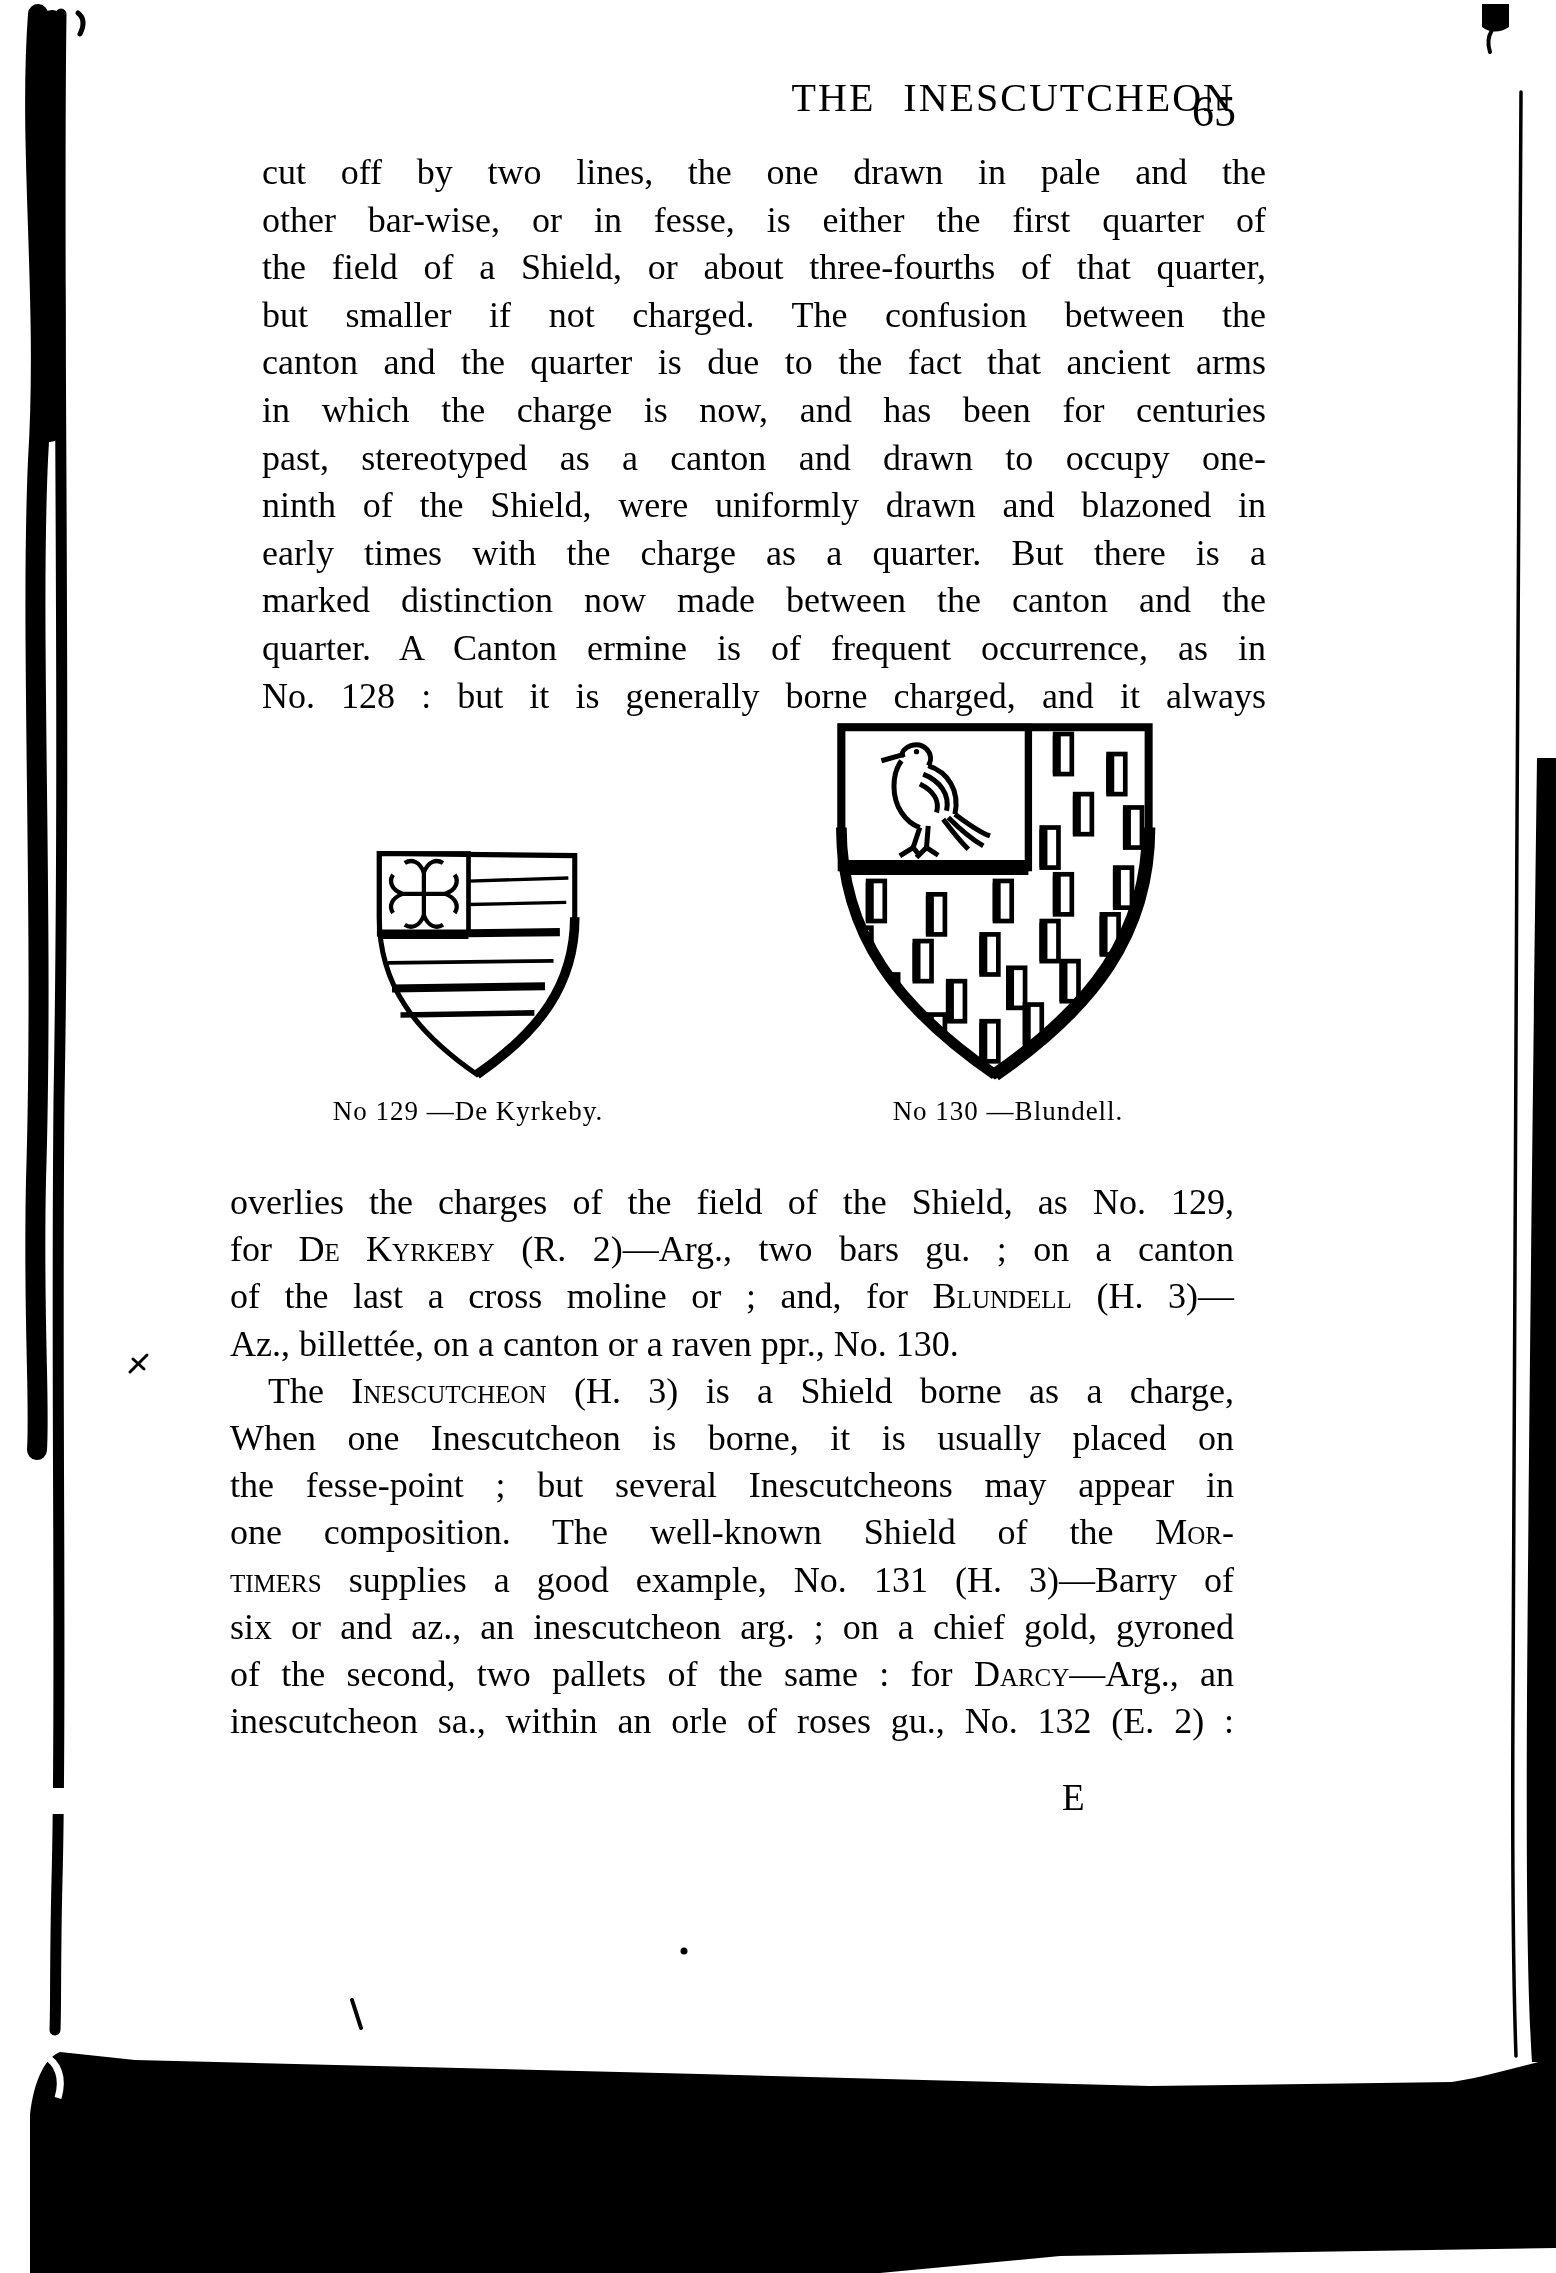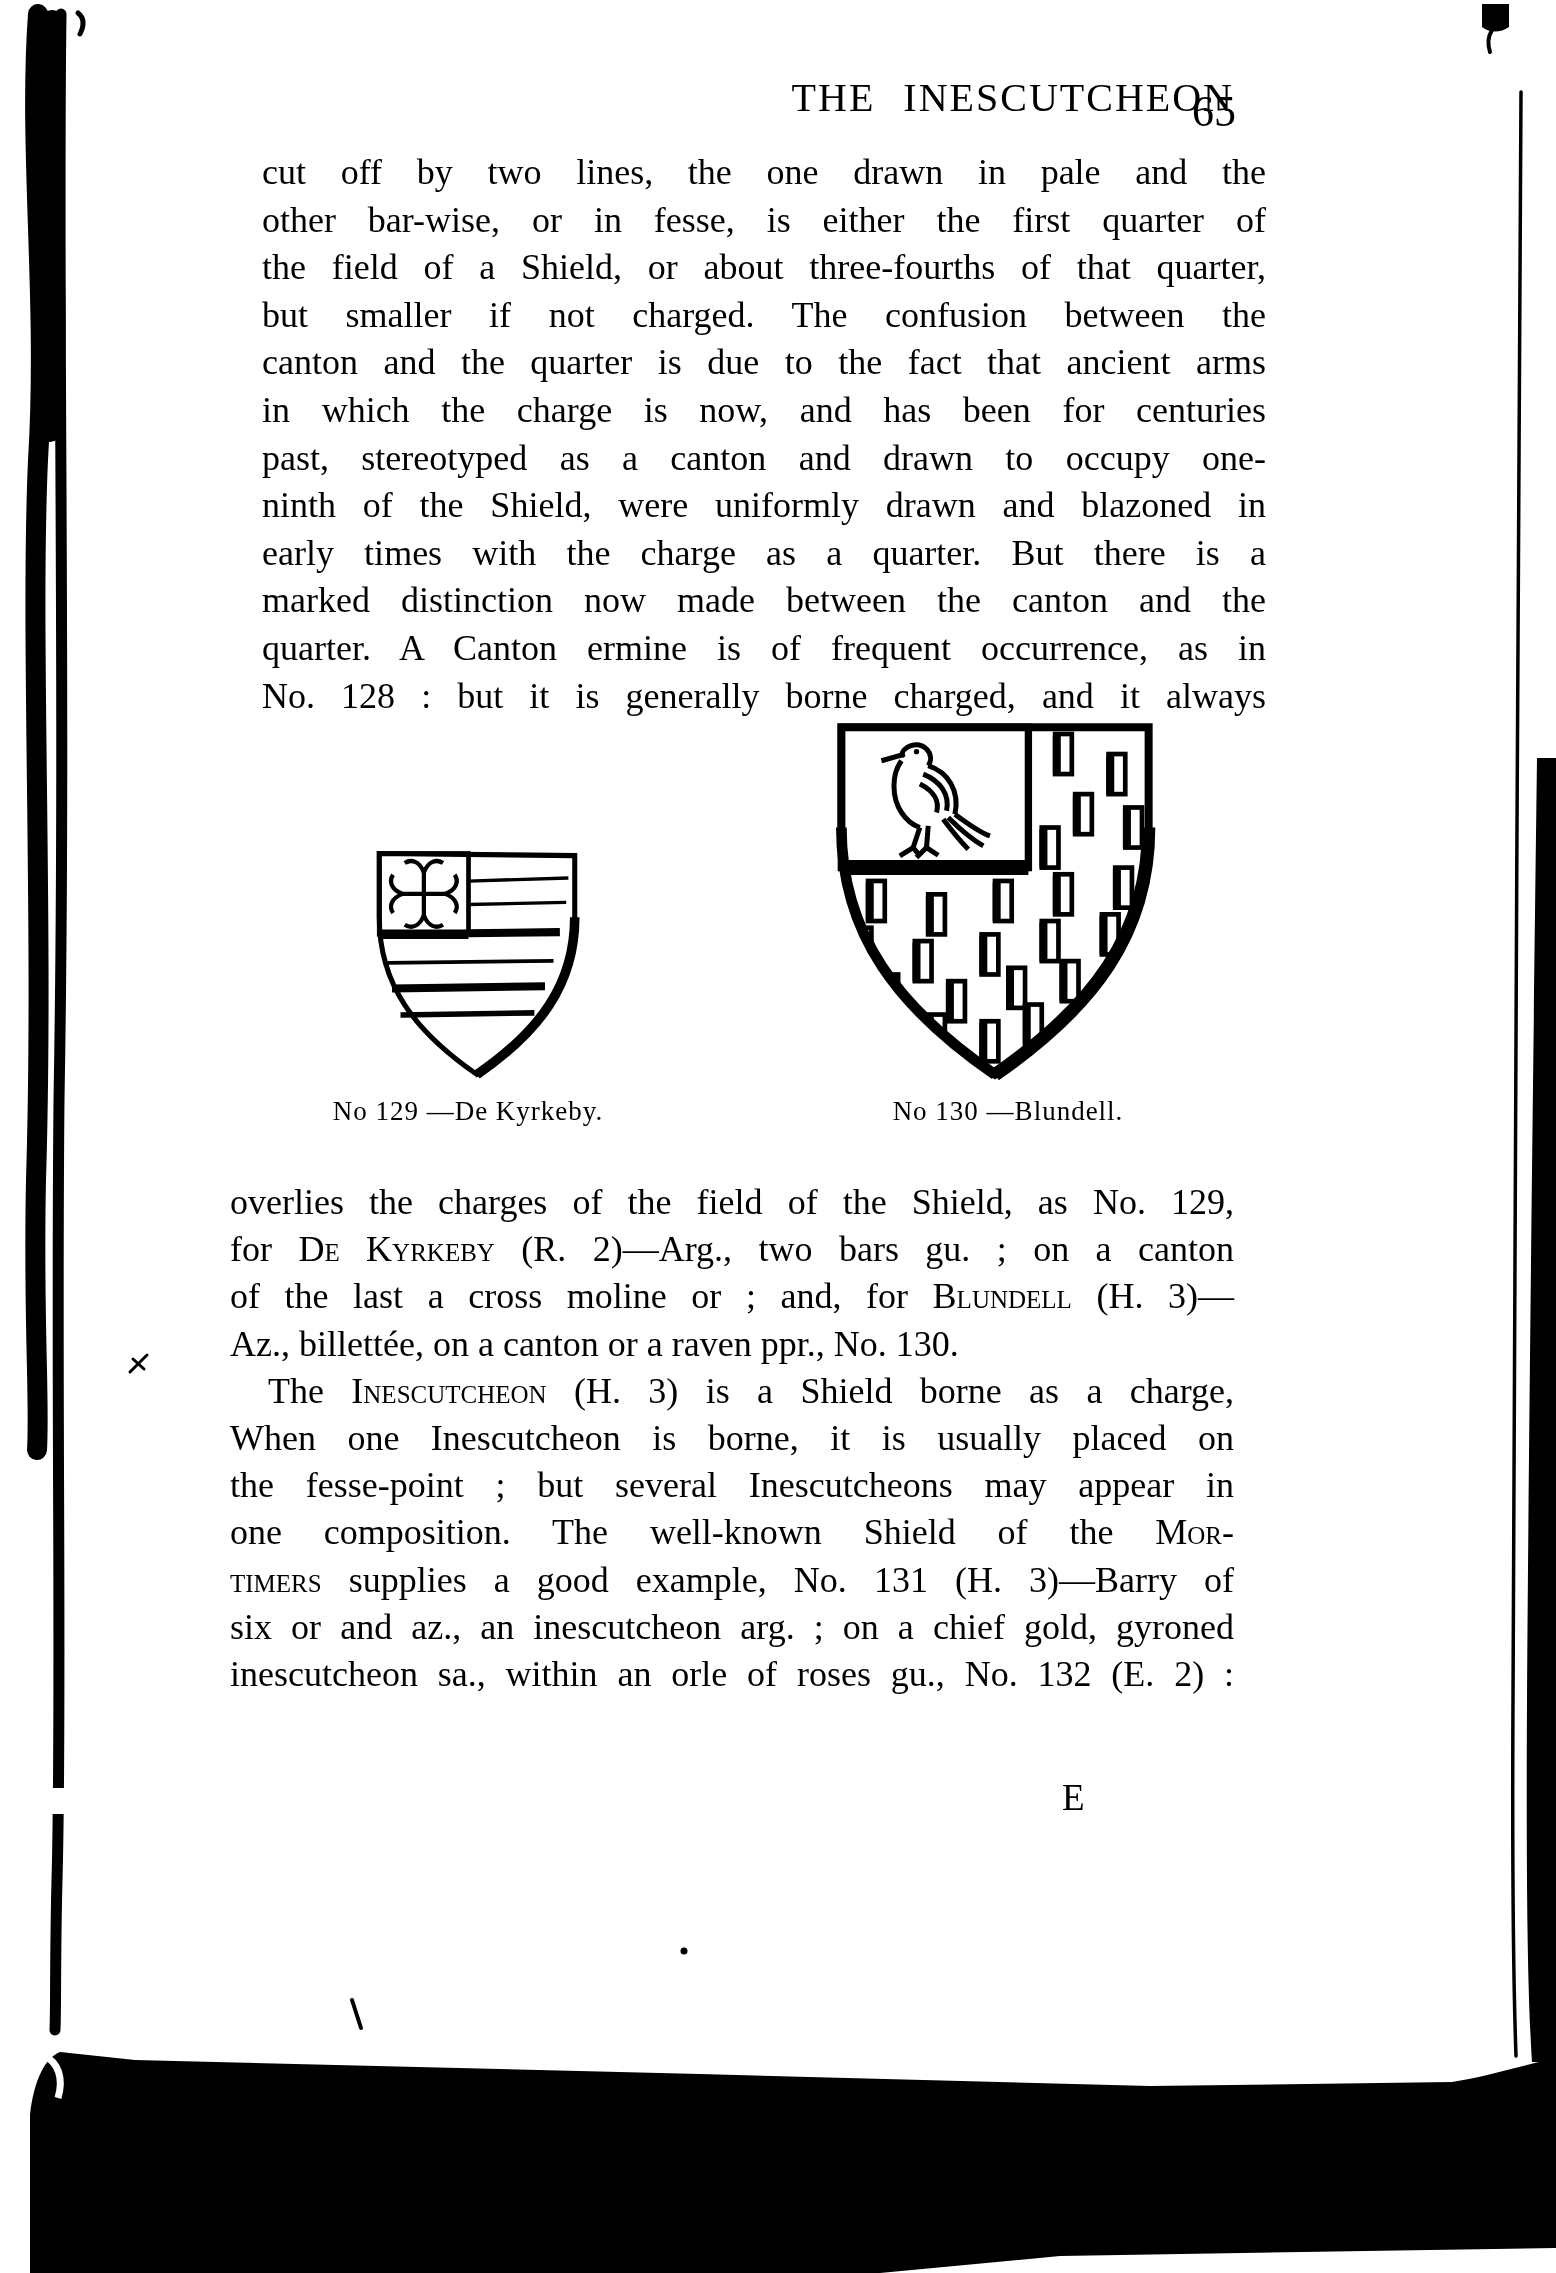--- a/index.html
+++ b/index.html
@@ -58,20 +58,21 @@
       <div class="line"><span>overlies the charges of the field of the Shield, as No. 129,</span></div>
       <div class="line"><span>for </span><span class="sc">De Kyrkeby</span><span> (R. 2)—</span><span class="it">Arg., two bars gu. ; on a canton</span></div>
       <div class="line"><span class="it">of the last a cross moline or ;</span><span> and, for </span><span class="sc">Blundell</span><span> (H. 3)—</span></div>
       <div class="line left"><span class="it">Az., billettée, on a canton or a raven ppr.</span><span>, No. 130.</span></div>
       <div class="line indent"><span>The </span><span class="sc">Inescutcheon</span><span> (H. 3) is a Shield borne as a charge,</span></div>
       <div class="line"><span>When one Inescutcheon is borne, it is usually placed on</span></div>
       <div class="line"><span>the fesse-point ; but several Inescutcheons may appear in</span></div>
       <div class="line"><span>one composition. The well-known Shield of the </span><span class="sc">Mor-</span></div>
       <div class="line"><span class="sc">timers</span><span> supplies a good example, No. 131 (H. 3)—</span><span class="it">Barry of</span></div>
       <div class="line"><span class="it">six or and az., an inescutcheon arg. ; on a chief gold, gyroned</span></div>
+      <div class="line"><span class="it">of the second, two pallets of the same :</span><span> for </span><span class="sc">Darcy</span><span>—</span><span class="it">Arg., an</span></div>
       <div class="line"><span class="it">inescutcheon sa., within an orle of roses gu.</span><span>, No. 132 (E. 2) :</span></div>
     </div>
 
   <div class="fig" id="fig1">
     <svg viewBox="0 0 100 112" fill="none" stroke="#000">
       <path d="M4,4 L96,5 L96,34 C96,66 79,88 50,108 C21,88 4,66 4,34 Z" stroke-width="2.4"></path>
       <path d="M96,34 C96,66 79,88 50,108" stroke-width="4.5"></path>
 
       <rect x="4" y="4" width="42" height="38" stroke-width="2.2"></rect>
       <path d="M4,42 L46,42" stroke-width="4.5"></path>

